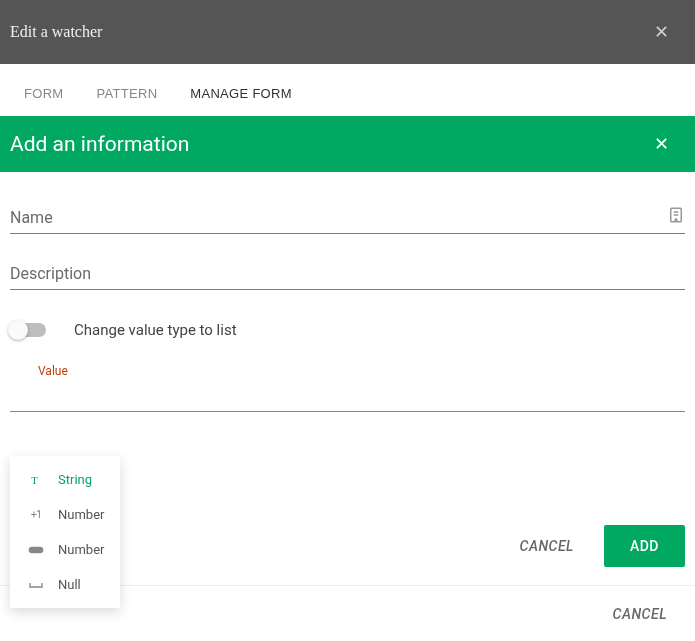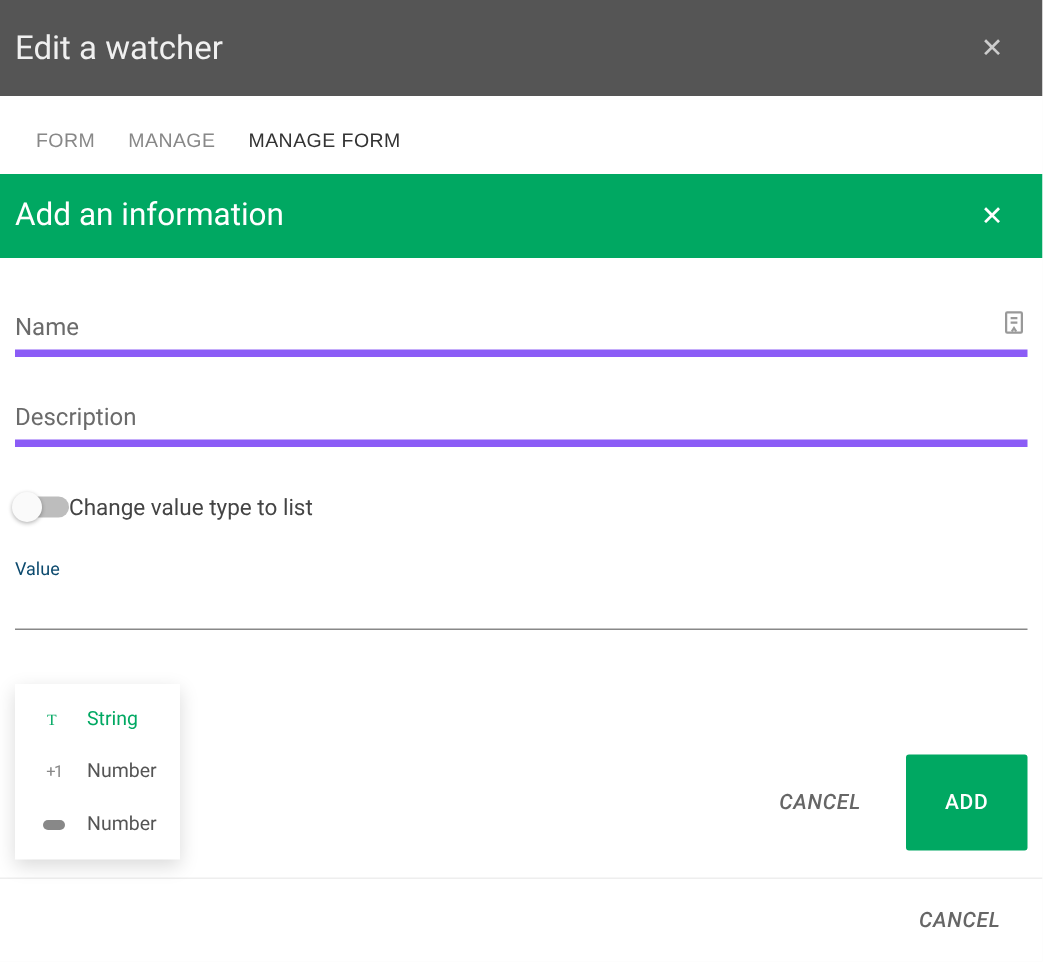--- a/index.html
+++ b/index.html
@@ -30,38 +30,39 @@
       background: #555555;
       color: #f0f0f0;
       display: flex;
       align-items: center;
       justify-content: space-between;
       padding: 0 18px 0 10px;
       height: 64px;
     }
     
     .outer-header-title {
-      font-size: 22px;
+      font-size: 16px;
       font-weight: 400;
+      font-family: Liberation Serif, serif;
     }
     
     .close-x {
       color: #ccc;
       font-size: 18px;
       cursor: pointer;
       background: none;
       border: none;
       padding: 4px 8px;
       line-height: 1;
     }
     
     
     .tabs {
       display: flex;
-      gap: 22px;
+      gap: 33px;
       padding: 22px 24px 10px 24px;
       background: #fff;
     }
     
     .tab {
       font-size: 13px;
       font-weight: 500;
       color: #888;
       letter-spacing: 0.3px;
       cursor: pointer;
@@ -116,21 +117,21 @@
     }
     
     
     .field {
       margin-bottom: 24px;
     }
     
     .field-input {
       width: 100%;
       border: none;
-      border-bottom: 5px solid #8b5cf6;
+      border-bottom: 1px solid #8b5cf6;
       font-size: 16px;
       padding: 6px 0;
       outline: none;
       background: transparent;
       color: #333;
       font-family: inherit;
     }
     
     .field-input::placeholder {
       color: #6b6b6b;
@@ -149,21 +150,21 @@
     
     .field-icon svg {
       width: 18px;
       height: 18px;
     }
     
     
     .toggle-row {
       display: flex;
       align-items: center;
-      gap: 0;
+      gap: 28px;
       margin: 30px 0 24px 0;
       text-align: center;
     }
     
     .switch {
       position: relative;
       display: inline-block;
       width: 36px;
       height: 20px;
     }
@@ -191,23 +192,24 @@
     }
     
     .toggle-label {
       color: #444;
       font-size: 15px;
     }
     
     
     .value-label {
       font-size: 12px;
-      color: #0c4a6e;
+      color: #c2410c;
       display: block;
       margin-bottom: 4px;
+      margin-left: 28px;
     }
     
     .value-line {
       border-bottom: 1px solid #888;
       height: 30px;
       width: 100%;
     }
     
     
     .dropdown {
@@ -278,21 +280,21 @@
       font-style: italic;
     }
     
     .btn-primary {
       background: #00a862;
       border: none;
       color: #fff;
       font-size: 14px;
       font-weight: 500;
       letter-spacing: 0.5px;
-      padding: 24px 26px;
+      padding: 13px 26px;
       cursor: pointer;
       border-radius: 2px;
       font-family: inherit;
     }
     
     
     .gray-strip {
       position: absolute;
       left: 10px;
       right: 16px;
@@ -326,21 +328,21 @@
 
   <div class="outer-header">
     <span class="outer-header-title">Edit a watcher</span>
     <button class="close-x">
       <span>✕</span>
     </button>
   </div>
 
   <div class="tabs">
     <button class="tab">FORM</button>
-    <button class="tab">MANAGE</button>
+    <button class="tab">PATTERN</button>
     <button class="tab active">MANAGE FORM</button>
   </div>
 
   <div class="inner-modal">
 
     <div class="inner-header">
       <span class="inner-header-title">Add an information</span>
       <button class="inner-close">
         <span>✕</span>
       </button>
@@ -392,20 +394,28 @@
           <span class="dd-label">Number</span>
         </button>
         <button class="dropdown-item">
           <span class="dd-icon">
             <svg viewBox="0 0 24 12" width="16" height="8">
                 <rect x="1" y="1" width="22" height="10" rx="5" fill="currentColor"></rect>
               </svg>
           </span>
           <span class="dd-label">Number</span>
         </button>
+        <button class="dropdown-item">
+          <span class="dd-icon">
+            <svg viewBox="0 0 24 12" width="16" height="10" stroke="currentColor" stroke-width="2" fill="none">
+              <polyline points="3 3, 3 9, 21 9, 21 3"></polyline>
+            </svg>
+          </span>
+          <span class="dd-label">Null</span>
+        </button>
       </div>
 
     </div>
 
     <div style="position:relative;">
       <div class="gray-strip"></div>
       <div class="inner-actions">
         <button class="btn-text">CANCEL</button>
         <button class="btn-primary">ADD</button>
       </div>

